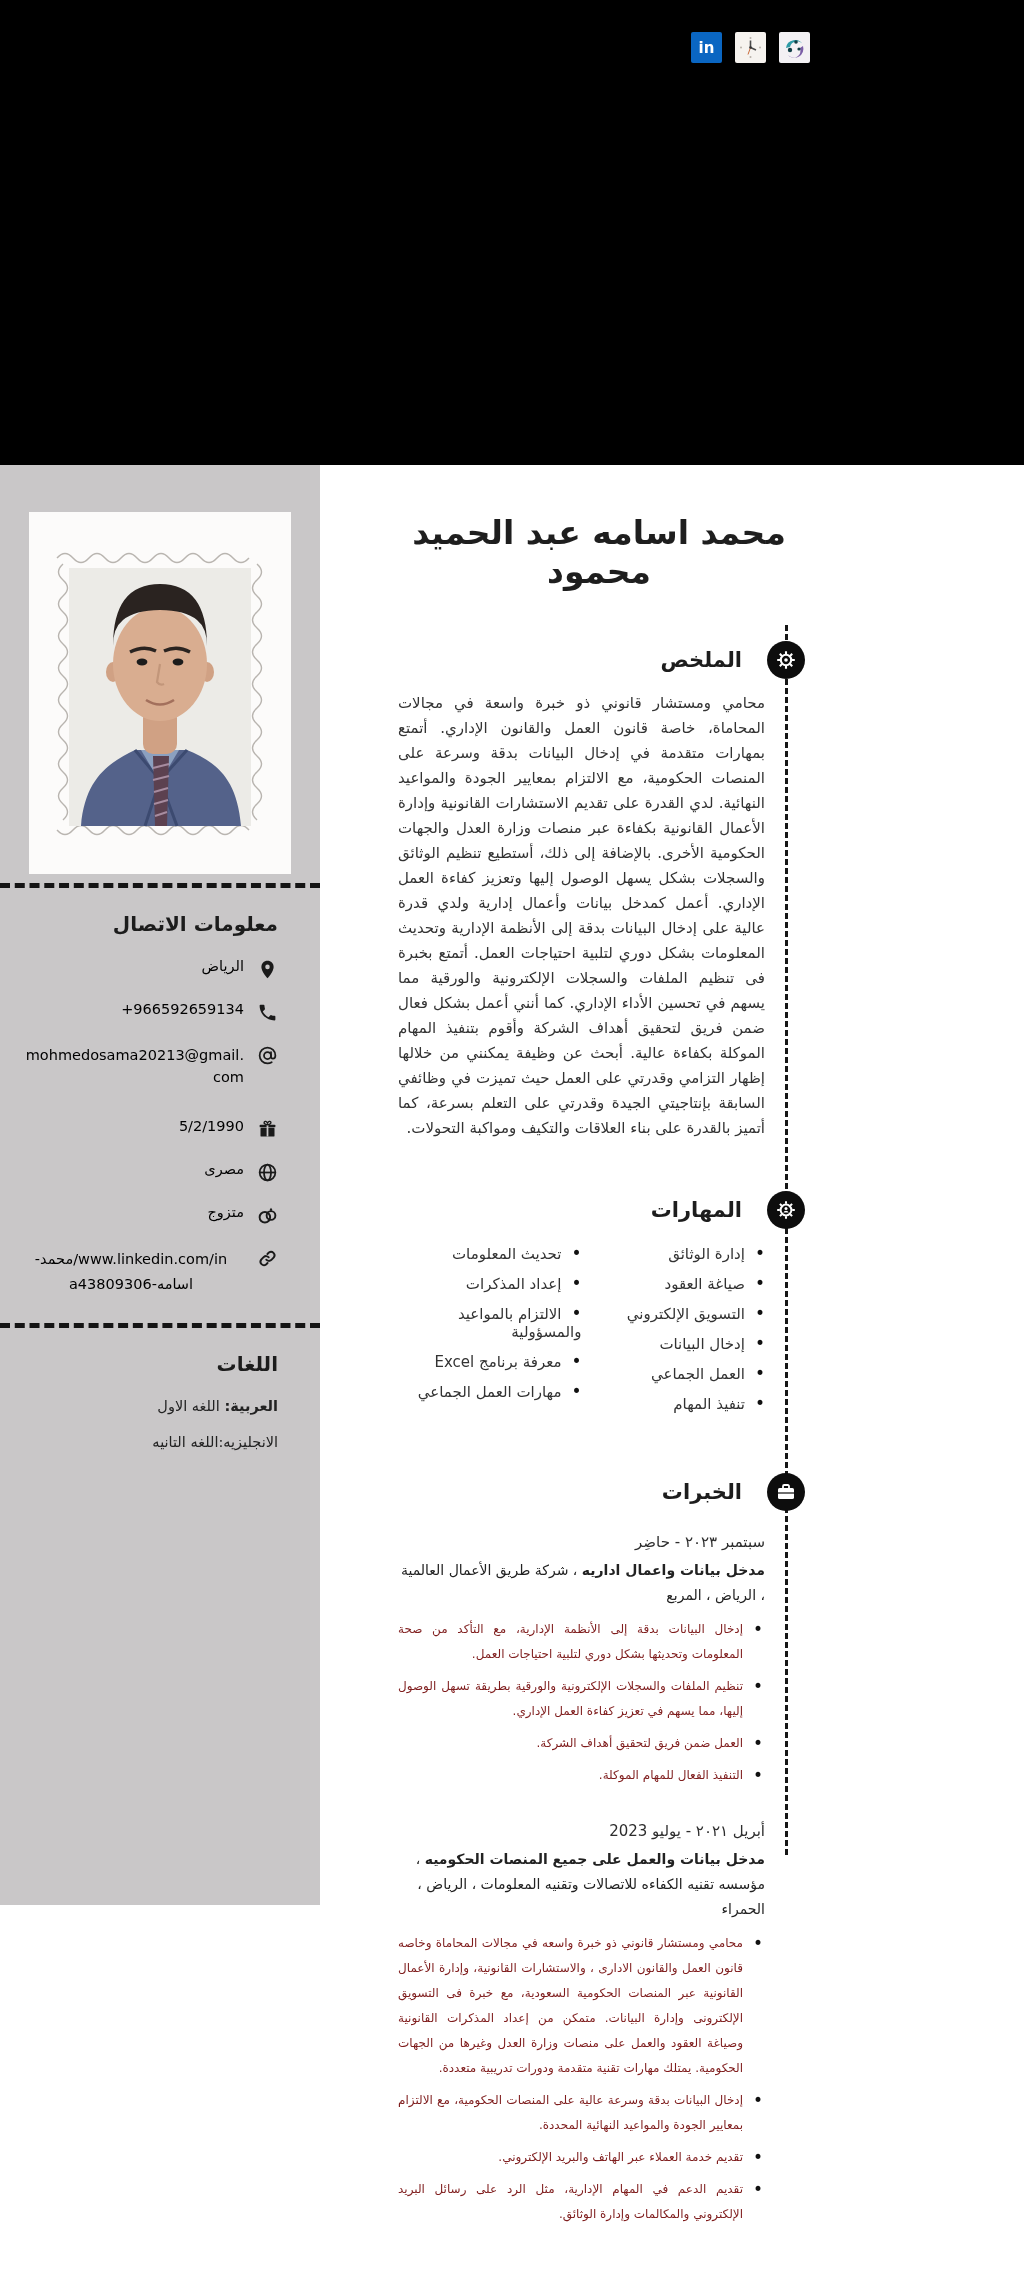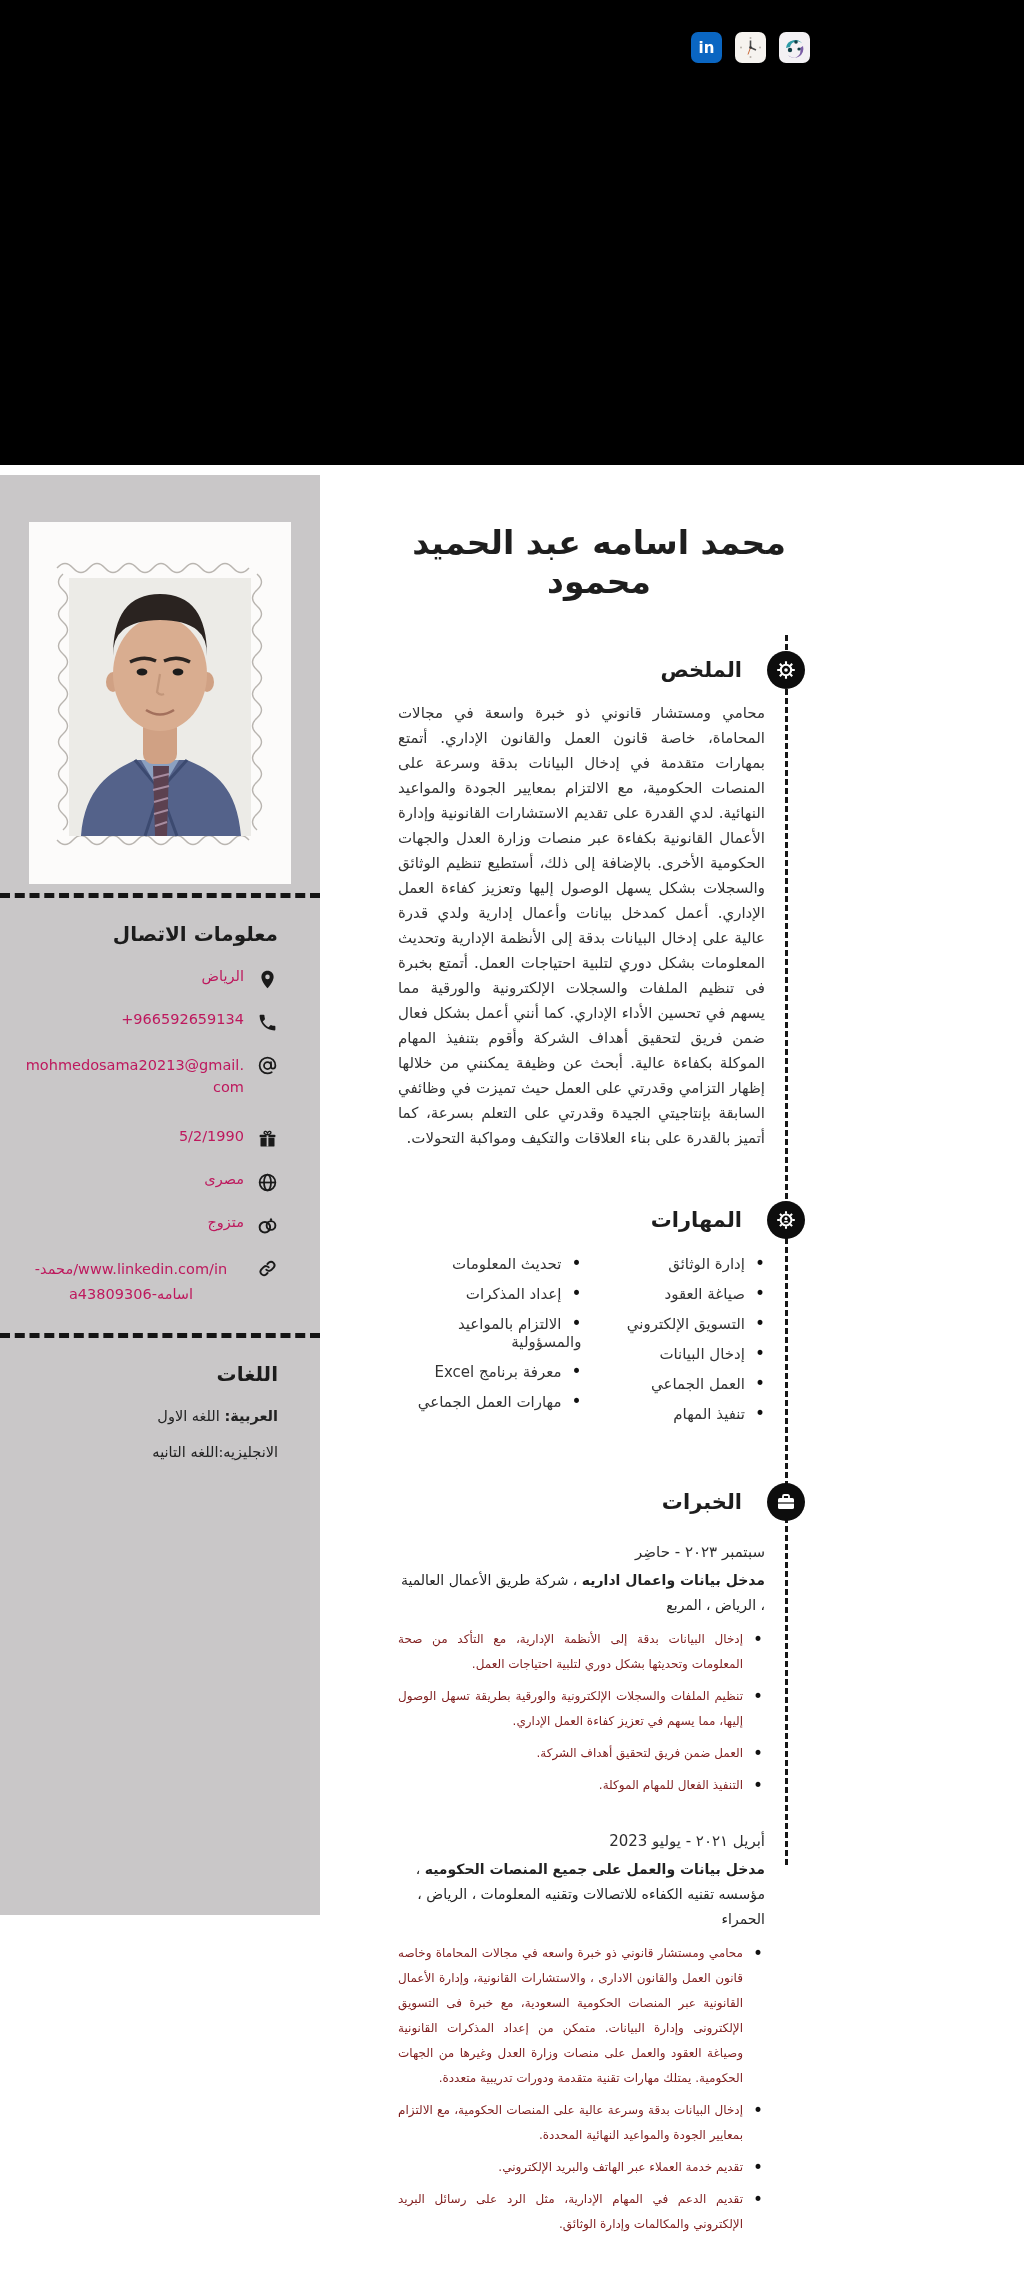--- a/index.html
+++ b/index.html
@@ -2,27 +2,27 @@
 <html lang="ar"><head>
 <meta charset="utf-8">
 <style>
   html,body{margin:0;padding:0;background:#ffffff;}
   .screen{position:relative;width:1024px;height:2278px;background:#ffffff;overflow:hidden;
           font-family:"DejaVu Sans",sans-serif;color:#2e2e2e;}
 
   
   .top-band{position:absolute;top:0;left:0;width:1024px;height:465px;background:#000000;}
   .app-icons{position:absolute;top:32px;left:691px;display:flex;gap:13px;}
-  .app-icon{width:31px;height:31px;border-radius:7px;display:flex;align-items:center;justify-content:center;cursor:pointer;}
+  .app-icon{width:31px;height:31px;border-radius:2px;display:flex;align-items:center;justify-content:center;cursor:pointer;}
   .app-icon.linkedin{background:#0a66c2;color:#fff;font-weight:bold;font-size:15px;}
   .app-icon.clock{background:#f6f3ef;}
   .app-icon.community{background:#f3f1f4;}
 
   
-  .page{position:absolute;top:475px;left:0;width:840px;height:1440px;display:flex;direction:rtl;}
+  .page{position:absolute;top:465px;left:0;width:840px;height:1440px;display:flex;direction:rtl;}
   .main{width:682px;position:relative;background:#ffffff;}
   .sidebar{width:342px;background:#c9c7c8;}
 
   
   .timeline{position:absolute;top:160px;bottom:50px;right:52px;width:0;border-left:3px dashed #161616;z-index:0;}
 
   .name{margin:48px 40px 0 78px;text-align:center;font-size:33px;font-weight:bold;color:#1e1e1e;letter-spacing:.5px;}
 
   .sec-head{display:flex;align-items:center;gap:25px;margin:50px 35px 0 0;position:relative;z-index:1;}
   .sec-icon{width:38px;height:38px;border-radius:50%;background:#0d0d0d;display:flex;align-items:center;justify-content:center;flex:0 0 auto;}
@@ -45,21 +45,21 @@
   .job li::before{content:"•";position:absolute;right:2px;top:0;font-size:17px;color:#111;}
 
   
   .photo-wrap{width:262px;height:362px;margin:47px auto 0;}
   .hr-dash{border-top:5px dashed #141414;}
   .hr-dash.one{margin-top:9px;}
   .hr-dash.two{margin-top:26px;}
 
   .side-block{padding:24px 42px 0 18px;}
   .side-title{font-size:20px;font-weight:bold;color:#1c1c1c;margin:0 0 22px 0;}
-  .c-row{display:flex;align-items:flex-start;gap:13px;margin-bottom:21px;font-size:14.5px;color:#be185d;}
+  .c-row{display:flex;align-items:flex-start;gap:13px;margin-bottom:21px;font-size:14.5px;color:#000000;}
   .c-row .c-icon{flex:0 0 auto;width:21px;height:21px;margin-top:1px;}
   .c-row.birthday{margin-top:30px;}
   .ltr-val{direction:ltr;unicode-bidi:isolate;}
   .wrap-val{width:222px;text-align:right;overflow-wrap:anywhere;word-break:break-all;direction:ltr;line-height:22px;}
   .wrap-bidi{width:226px;text-align:center;overflow-wrap:anywhere;line-height:25px;}
 
   .lang-row{font-size:14.5px;margin-bottom:20px;color:#222;}
   .lang-row .lbl{font-weight:bold;}
 </style>
 </head>

